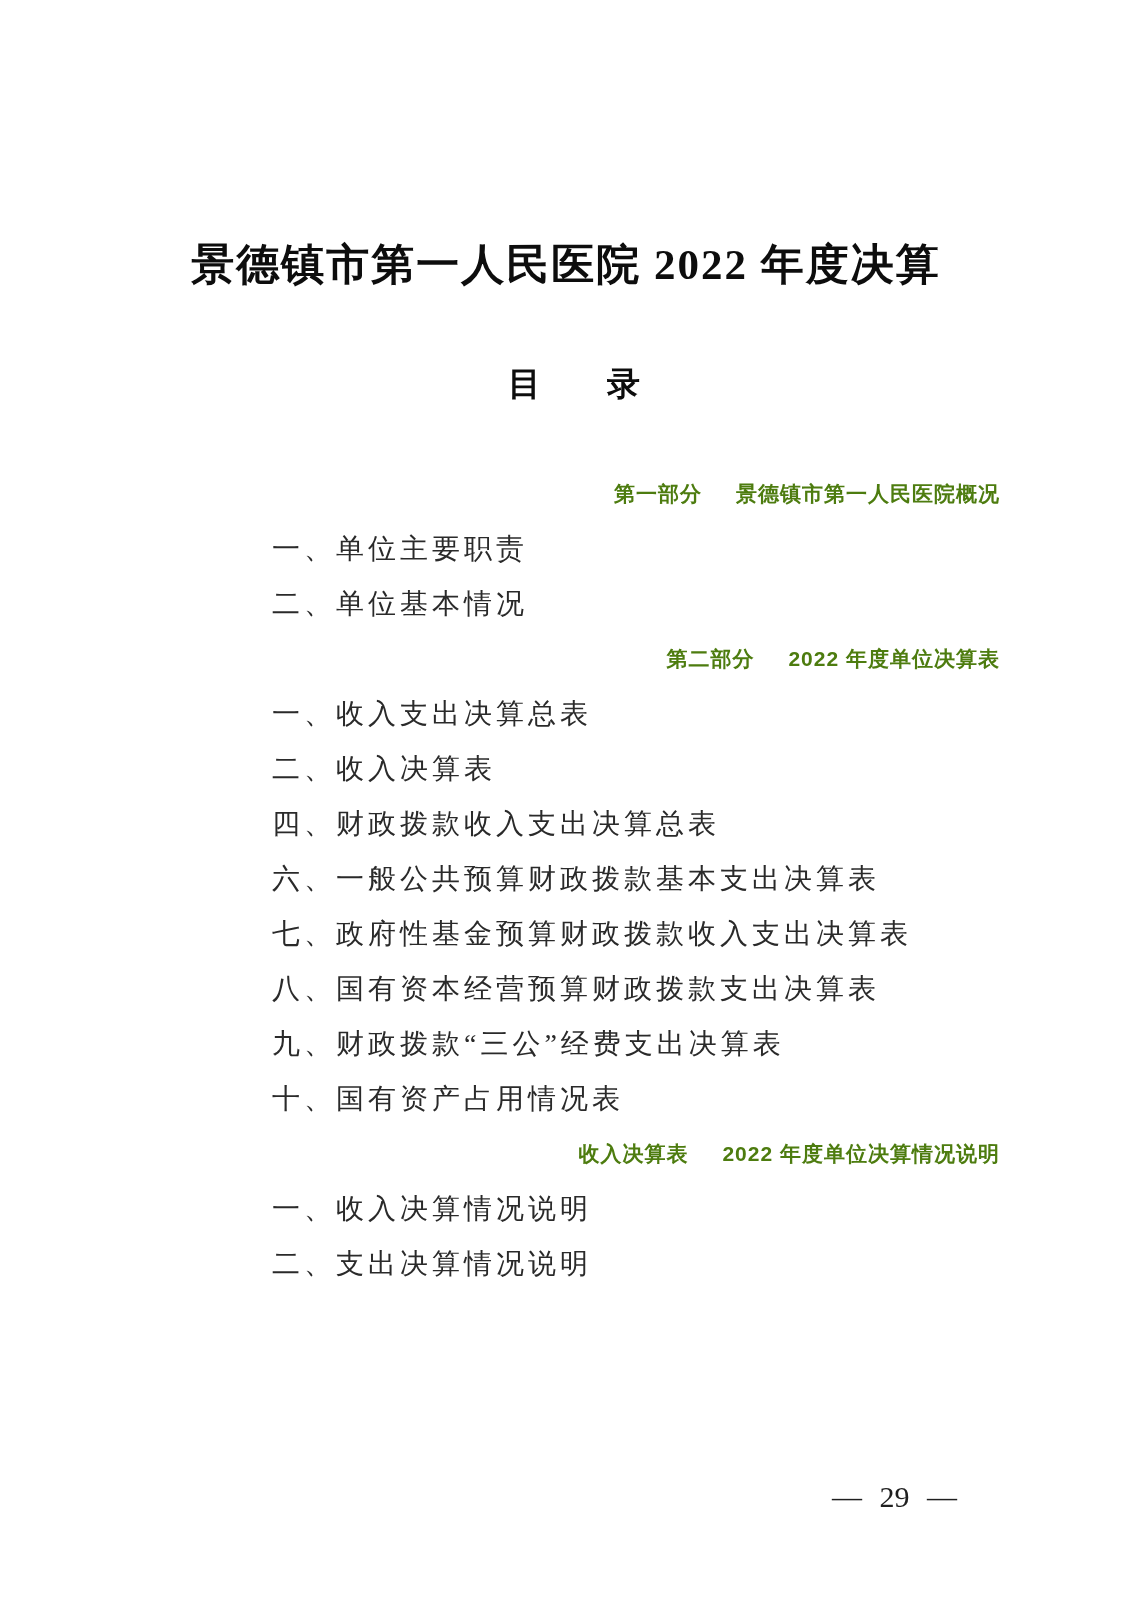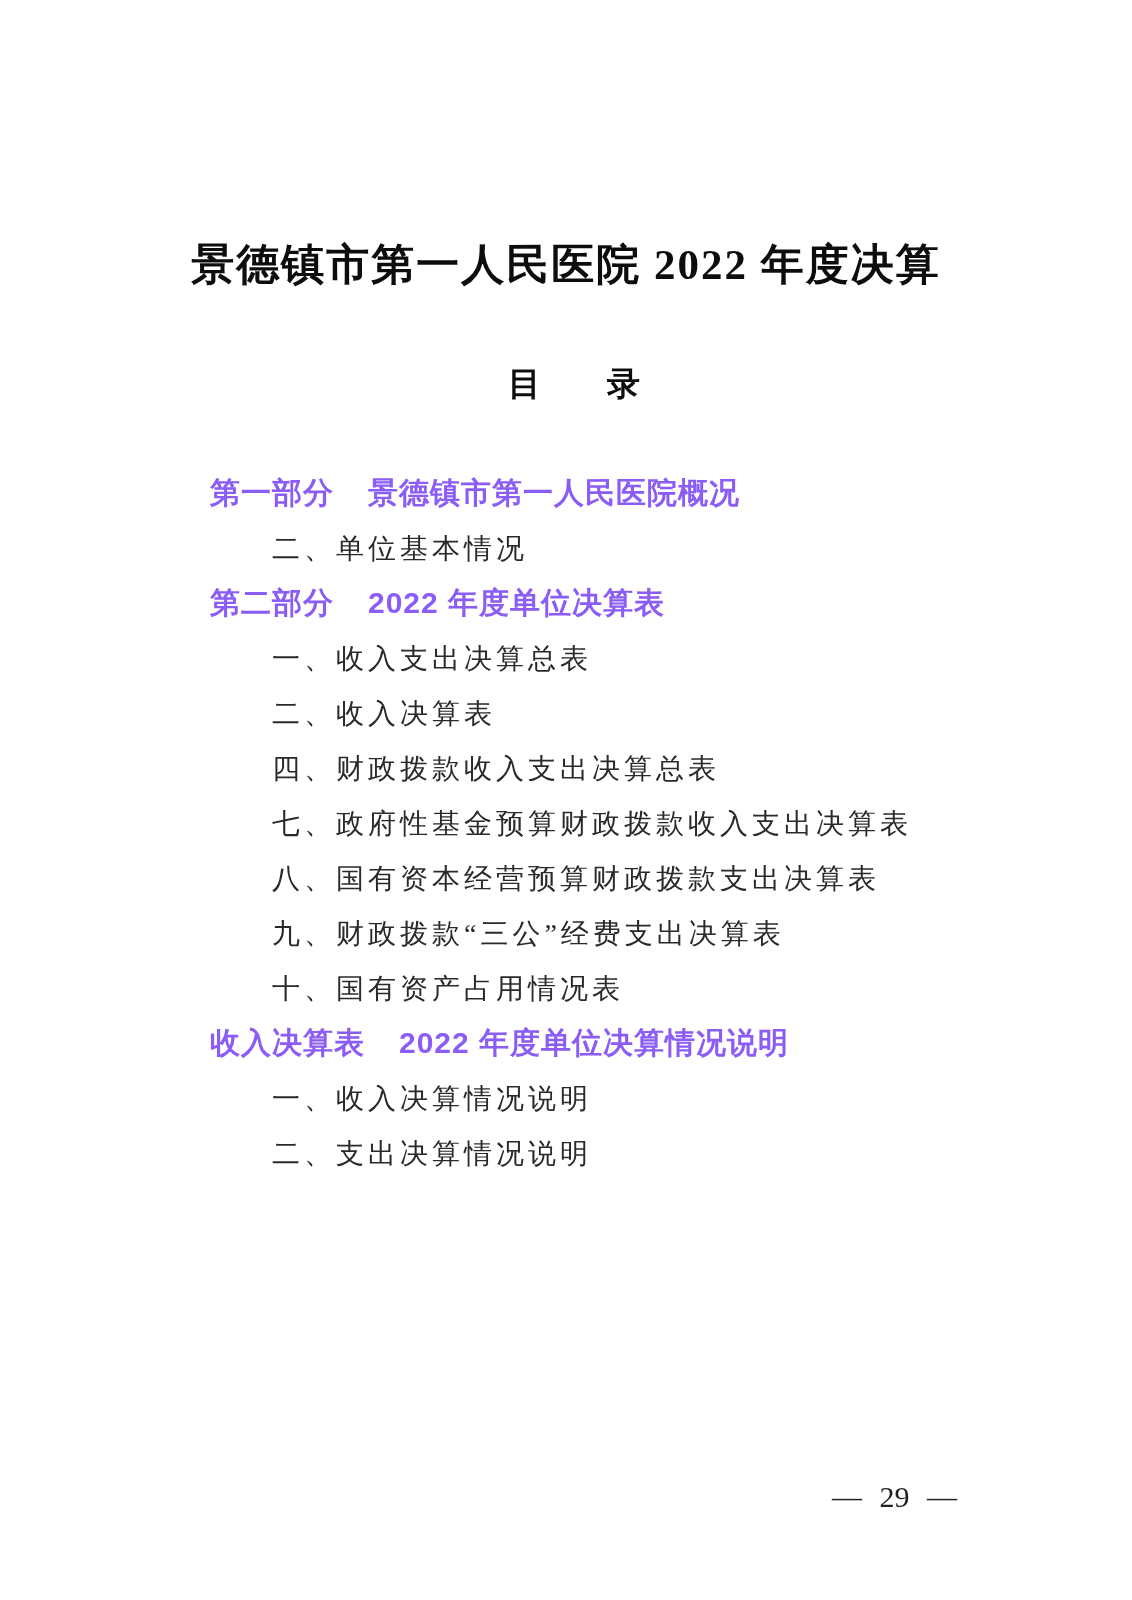--- a/index.html
+++ b/index.html
@@ -54,23 +54,24 @@
   }
   .row {
     height: 55px;
     display: flex;
     align-items: center;
     white-space: nowrap;
   }
   .part-row {
     font-family: "Liberation Sans", "DejaVu Sans", sans-serif;
     font-weight: 700;
-    font-size: 30px;
-    color: #8b5cf6;
+    font-size: 21px;
+    color: #4d7c0f;
     letter-spacing: 1px;
+    justify-content: flex-end;
   }
   .part-label {
     margin-right: 34px;
   }
   .item-row {
     padding-left: 62px;
     font-family: "Liberation Serif", "DejaVu Serif", serif;
     font-weight: 400;
     font-size: 28px;
     color: #2a2a2a;
@@ -98,35 +99,41 @@
 
   <div class="toc-heading">目　　录</div>
 
   <div class="toc">
 
     <div class="row part-row">
       <span class="part-label">第一部分</span>
       <span class="part-title">景德镇市第一人民医院概况</span>
     </div>
     <div class="row item-row">
+      <span>一、单位主要职责</span>
+    </div>
+    <div class="row item-row">
       <span>二、单位基本情况</span>
     </div>
 
     <div class="row part-row">
       <span class="part-label">第二部分</span>
       <span class="part-title">2022 年度单位决算表</span>
     </div>
     <div class="row item-row">
       <span>一、收入支出决算总表</span>
     </div>
     <div class="row item-row">
       <span>二、收入决算表</span>
     </div>
     <div class="row item-row">
       <span>四、财政拨款收入支出决算总表</span>
+    </div>
+    <div class="row item-row">
+      <span>六、一般公共预算财政拨款基本支出决算表</span>
     </div>
     <div class="row item-row">
       <span>七、政府性基金预算财政拨款收入支出决算表</span>
     </div>
     <div class="row item-row">
       <span>八、国有资本经营预算财政拨款支出决算表</span>
     </div>
     <div class="row item-row">
       <span>九、财政拨款“三公”经费支出决算表</span>
     </div>

